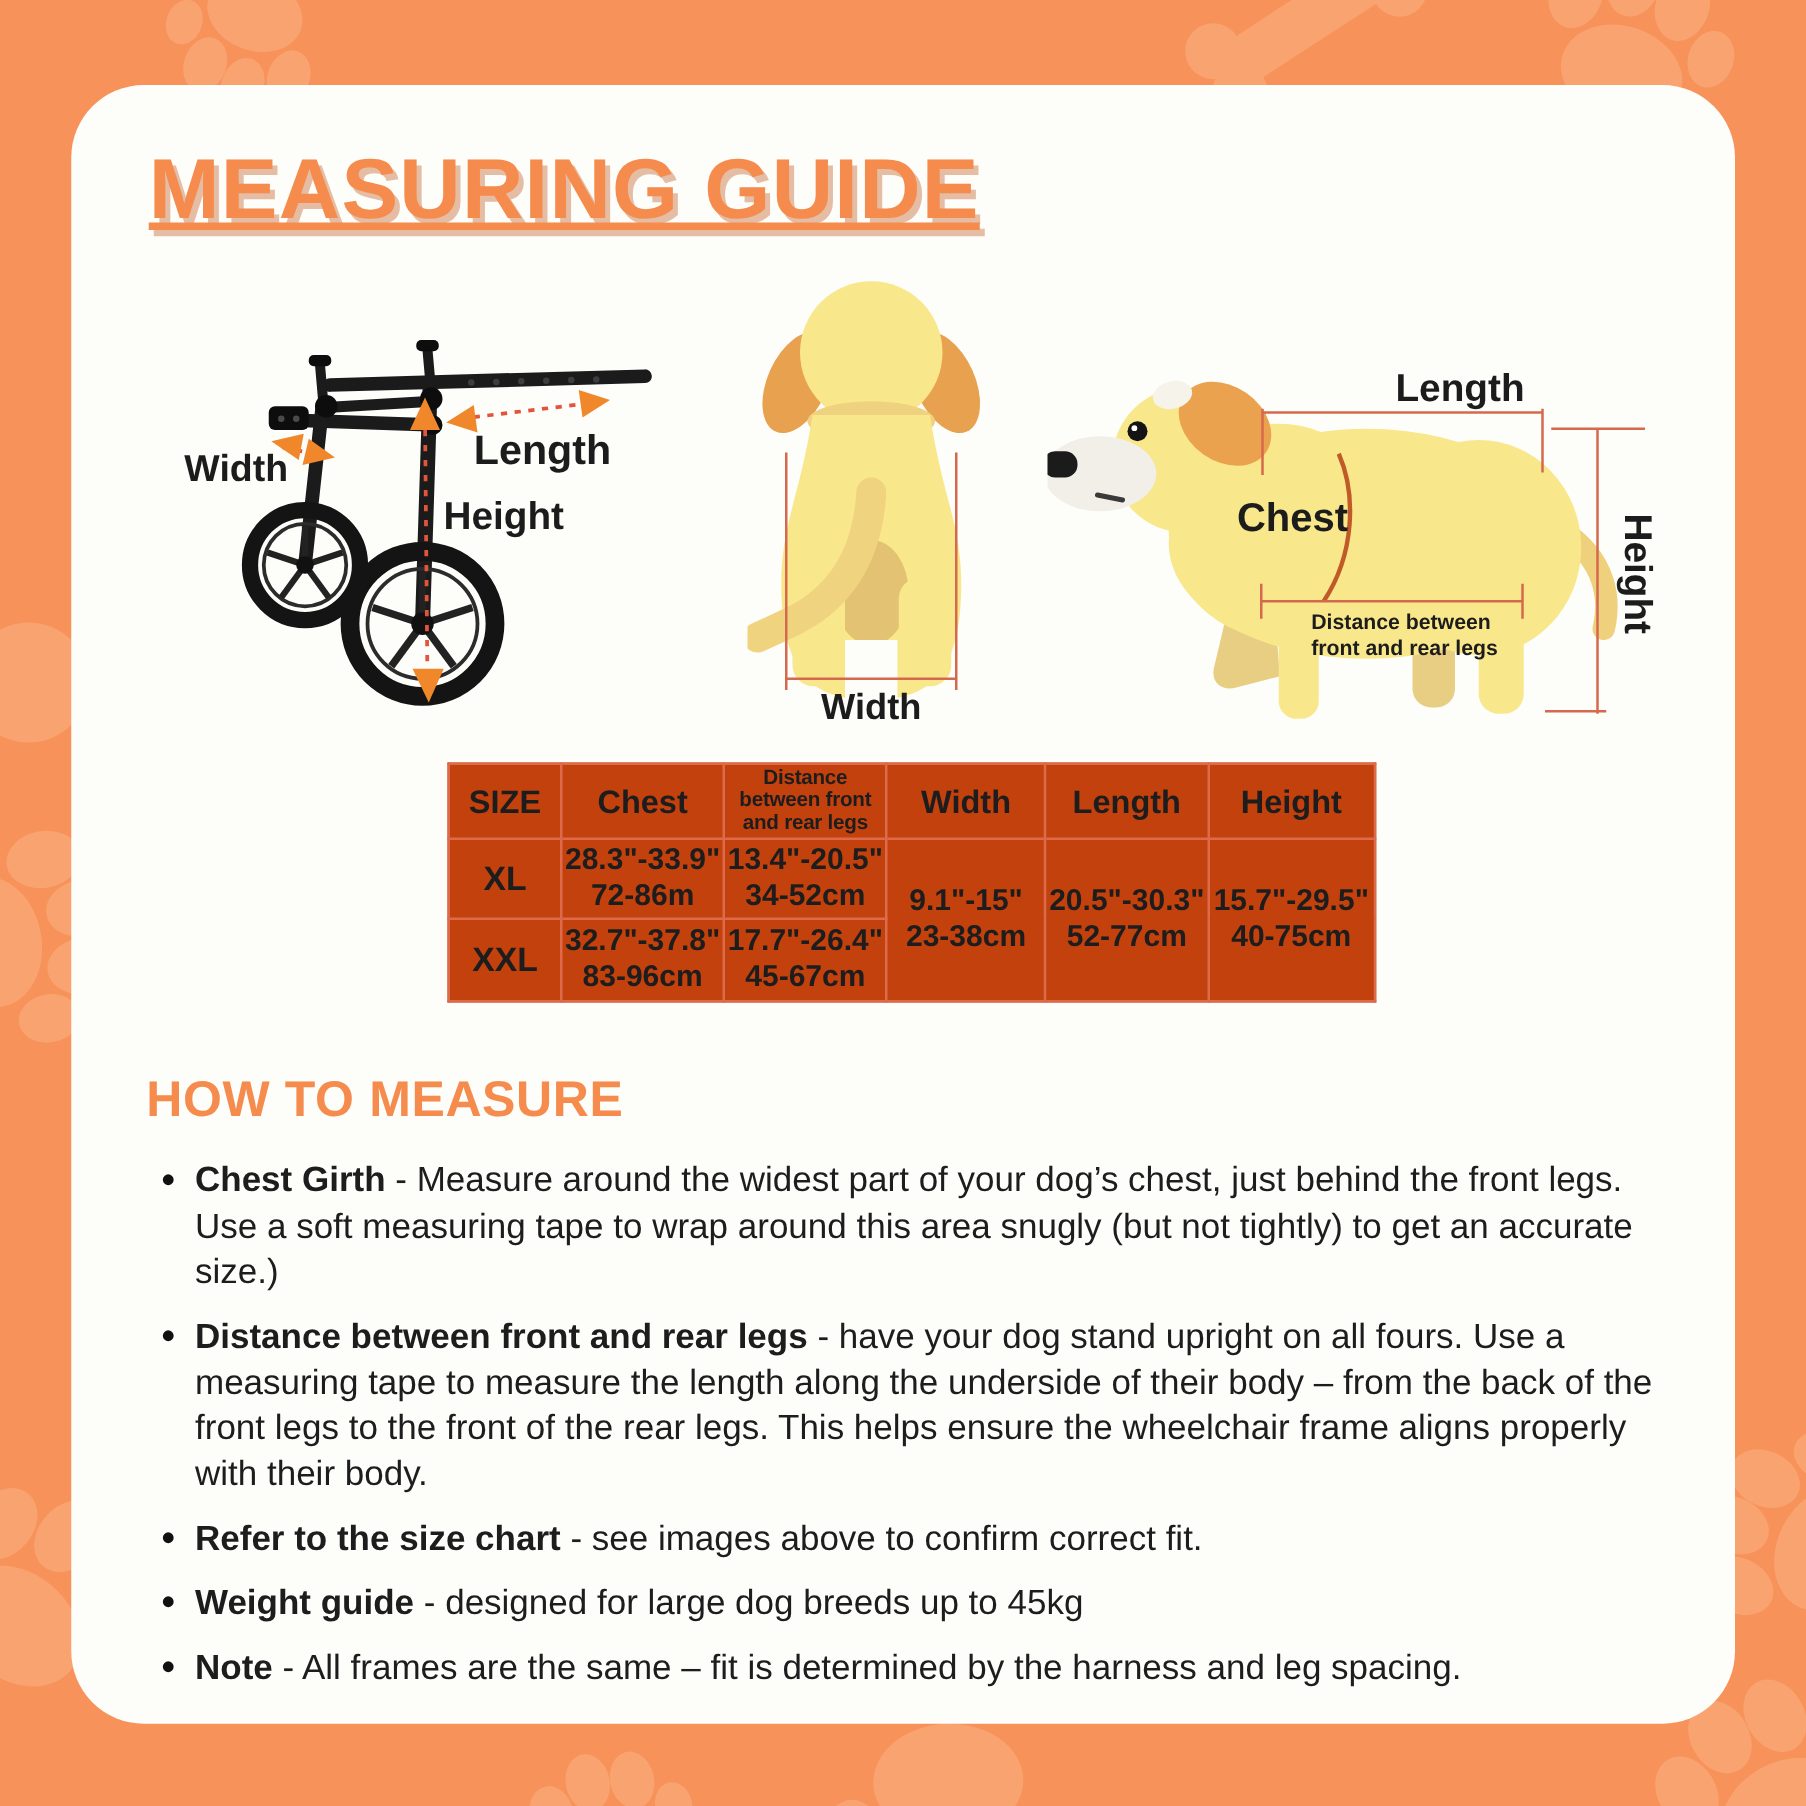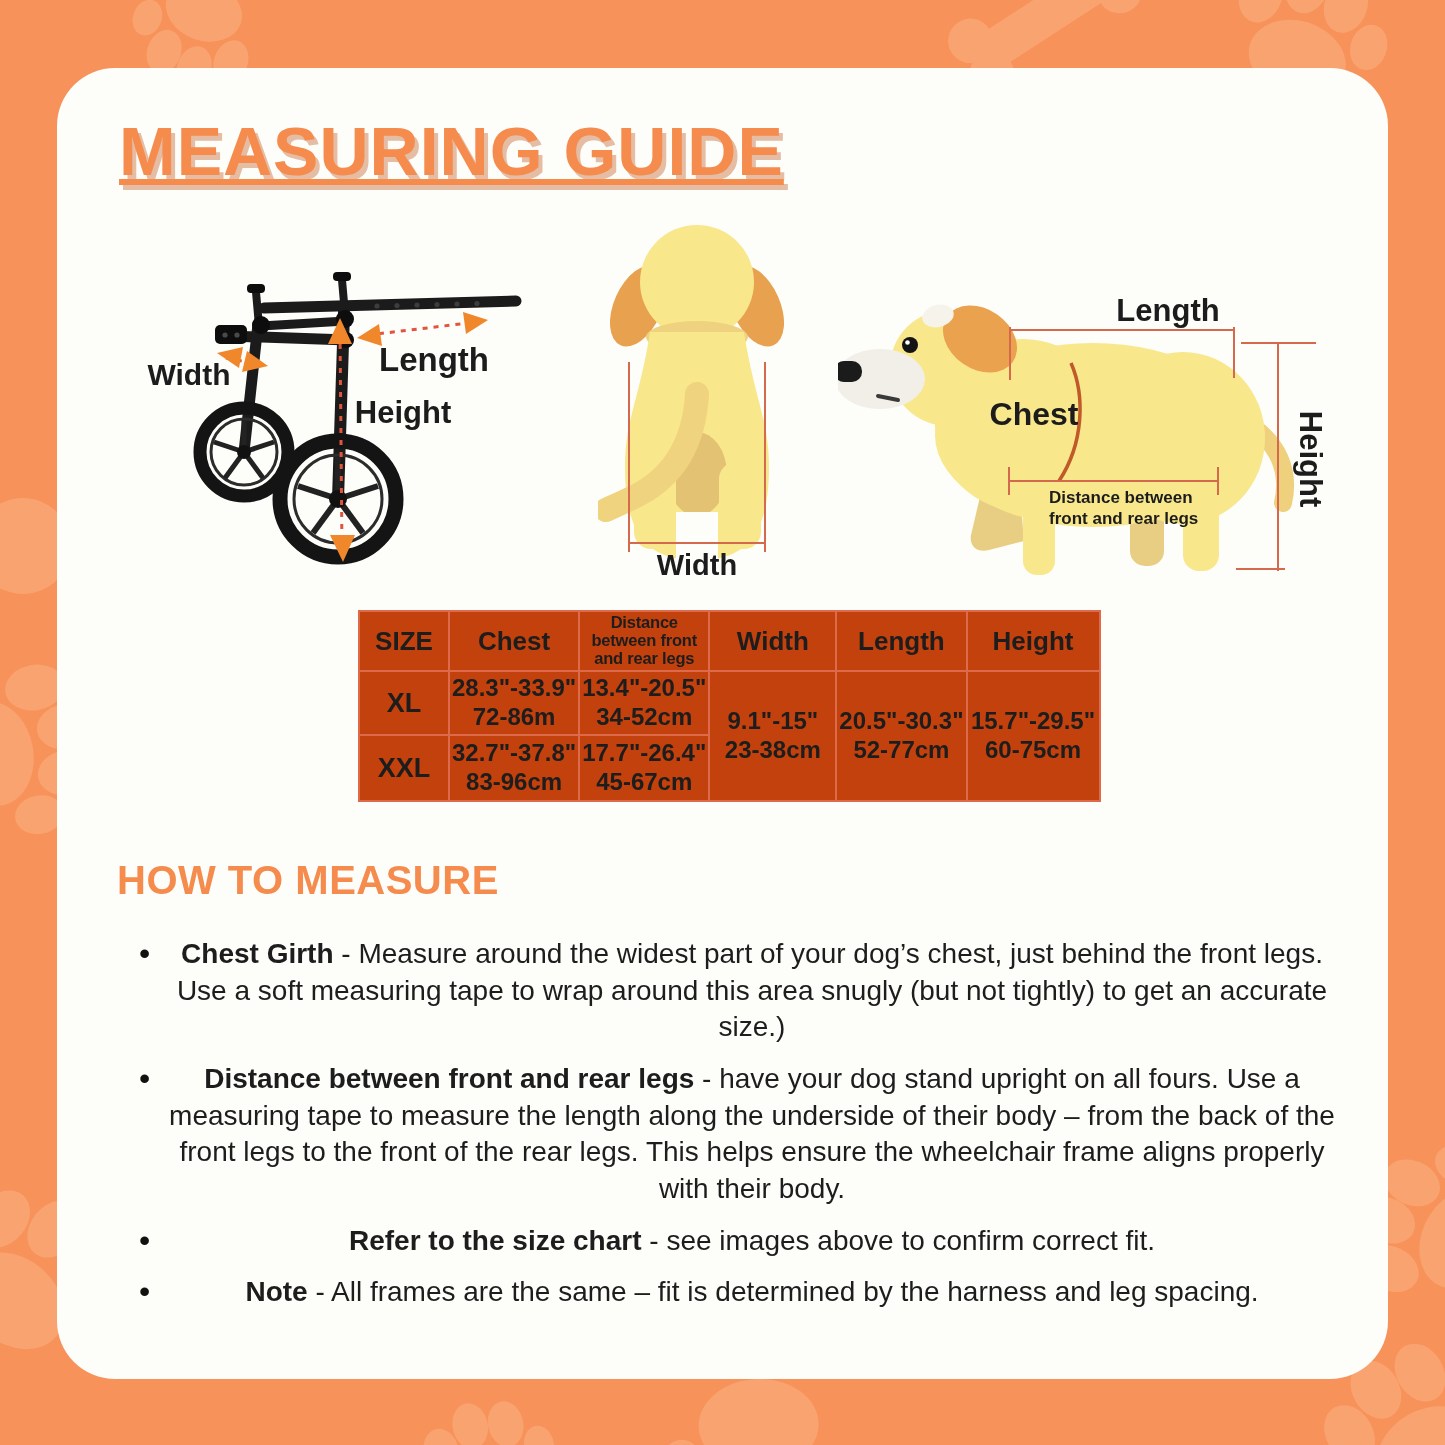--- a/index.html
+++ b/index.html
@@ -47,21 +47,21 @@
   .size-table th{font-size:26px;height:58px;}
   .size-table th.small{font-size:16.5px;line-height:1.08;letter-spacing:-.2px;}
   .size-table td{font-size:24px;line-height:1.2;}
   .size-table tr.r1 td{height:62px;}
   .size-table tr.r2 td{height:64px;}
   .size-table td span{display:block;}
   .size-table td.sizecol{font-size:27px;border-radius:24px;}
 
   
   .bullets{position:absolute;left:156px;top:926px;width:1192px;}
-  .bullets ul{margin:10px;padding:0;list-style:none;text-align:center;}
+  .bullets ul{margin:0;padding:0;list-style:none;}
   .bullets li{
     position:relative;font-size:28px;line-height:1.31;color:#1d1d1d;
     margin-bottom:15px;
   }
   .bullets li::before{
     content:"\2022";position:absolute;left:-27px;top:-3px;
     font-size:32px;color:#111;
   }
   .bullets b{font-weight:bold;}
 </style>
@@ -335,21 +335,21 @@
     <td rowspan="2">
       <span>9.1"-15"</span>
       <span>23-38cm</span>
     </td>
     <td rowspan="2">
       <span>20.5"-30.3"</span>
       <span>52-77cm</span>
     </td>
     <td rowspan="2">
       <span>15.7"-29.5"</span>
-      <span>60-75cm</span>
+      <span>40-75cm</span>
     </td>
   </tr>
   <tr class="r2">
     <td class="sizecol">XXL</td>
     <td>
       <span>32.7"-37.8"</span>
       <span>83-96cm</span>
     </td>
     <td>
       <span>17.7"-26.4"</span>
@@ -366,16 +366,19 @@
     <li>
       <b>Chest Girth</b><span> - Measure around the widest part of your dog’s chest, just behind the front legs. Use a soft measuring tape to wrap around this area snugly (but not tightly) to get an accurate size.)</span>
     </li>
     <li>
       <b>Distance between front and rear legs</b><span> - have your dog stand upright on all fours. Use a measuring tape to measure the length along the underside of their body – from the back of the front legs to the front of the rear legs. This helps ensure the wheelchair frame aligns properly with their body.</span>
     </li>
     <li>
       <b>Refer to the size chart</b><span> - see images above to confirm correct fit.</span>
     </li>
     <li>
+      <b>Weight guide</b><span> - designed for large dog breeds up to 45kg</span>
+    </li>
+    <li>
       <b>Note</b><span> - All frames are the same – fit is determined by the harness and leg spacing.</span>
     </li>
   </ul>
 </div>
 
 </body></html>

